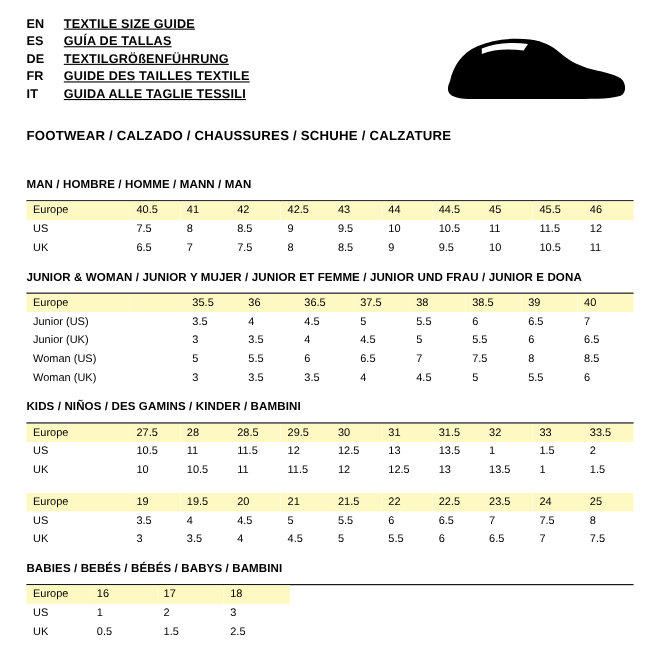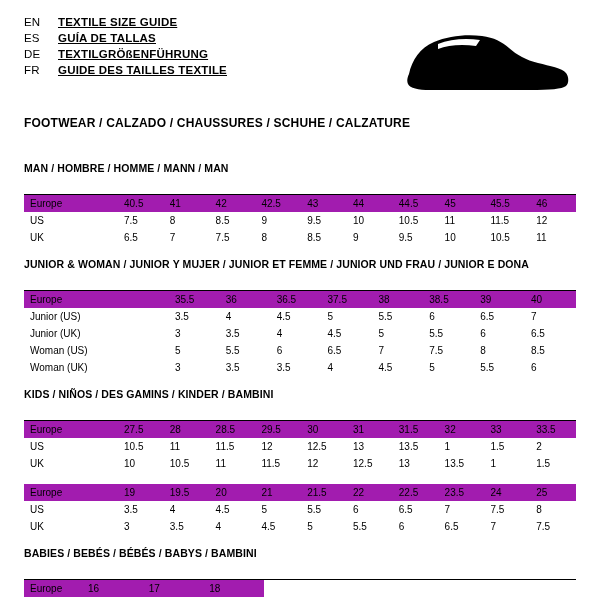--- a/index.html
+++ b/index.html
@@ -34,21 +34,21 @@
     font-size: 11.5px;
   }
   .lang-table td {
     padding: 0 0 3px 0;
     vertical-align: top;
     line-height: 13px;
     white-space: nowrap;
   }
   .lang-code {
     width: 34px;
-    font-weight: normal;
+    font-weight: bold;
     letter-spacing: 0.2px;
   }
   .lang-title {
     font-weight: bold;
     letter-spacing: 0.2px;
     text-decoration: underline;
   }
   .shoe-wrap {
     width: 210px;
     padding-top: 14px;
@@ -67,39 +67,39 @@
   }
 
   
   .section {
     margin-bottom: 12px;
   }
   .section-title {
     font-size: 10.5px;
     font-weight: bold;
     letter-spacing: 0.1px;
-    padding-bottom: 20px;
+    padding-bottom: 8px;
     border-bottom: 1px solid #000000;
     margin-bottom: 0;
   }
   table.sizes {
     border-collapse: collapse;
     width: 100%;
     font-size: 10px;
     table-layout: fixed;
   }
   table.sizes td {
     height: 17px;
     line-height: 17px;
     padding: 0 0 0 6px;
     white-space: nowrap;
     overflow: hidden;
   }
   table.sizes tr.shaded td {
-    background: #a21caf;
+    background: #fef9c3;
   }
   .row-label {
     width: 88px;
   }
   
   table.sizes.narrow {
     width: 240px;
   }
   .sec-babies .row-label {
     width: 52px;
@@ -121,20 +121,24 @@
           <td class="lang-code">ES</td>
           <td class="lang-title">GUÍA DE TALLAS</td>
         </tr>
         <tr>
           <td class="lang-code">DE</td>
           <td class="lang-title">TEXTILGRÖßENFÜHRUNG</td>
         </tr>
         <tr>
           <td class="lang-code">FR</td>
           <td class="lang-title">GUIDE DES TAILLES TEXTILE</td>
+        </tr>
+        <tr>
+          <td class="lang-code">IT</td>
+          <td class="lang-title">GUIDA ALLE TAGLIE TESSILI</td>
         </tr>
       </tbody>
     </table>
 
     <div class="shoe-wrap">
       <svg width="180" height="62" viewBox="0 0 180 62">
         <path fill="#000000" d="M19 44 C22 30 30 18 44 12 C58 6 76 4 92 6 C104 7.5 112 12 119 18
           C127 25 136 30 148 33 C160 36 172 38 176 43 C179 47 179 53 176 56
           C172 59 160 60 140 60 L40 60 C28 60 20 58 18 54 C16.5 51 17.5 47 19 44 Z"></path>
         <path fill="#ffffff" d="M48 14 C60 9 76 8 90 10 L86 16 C72 14 58 15 48 19 Z"></path>

